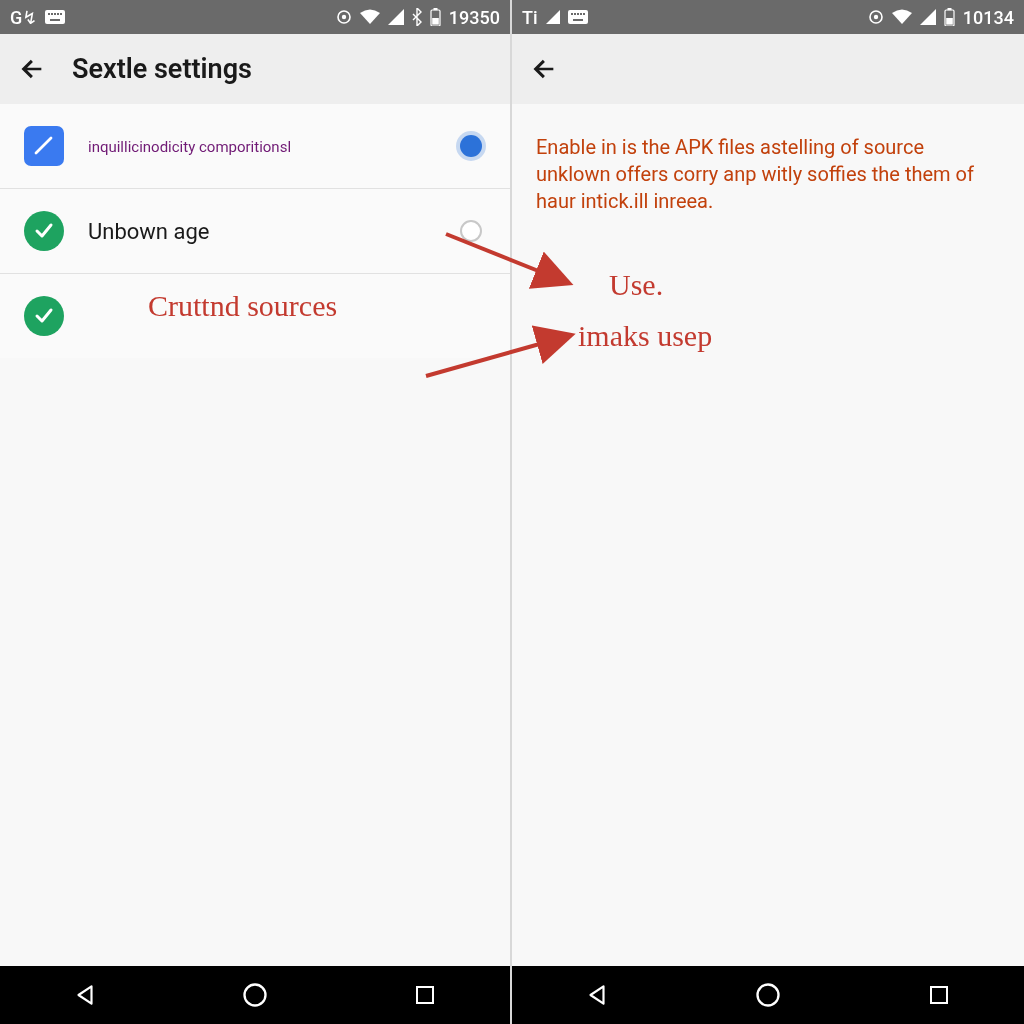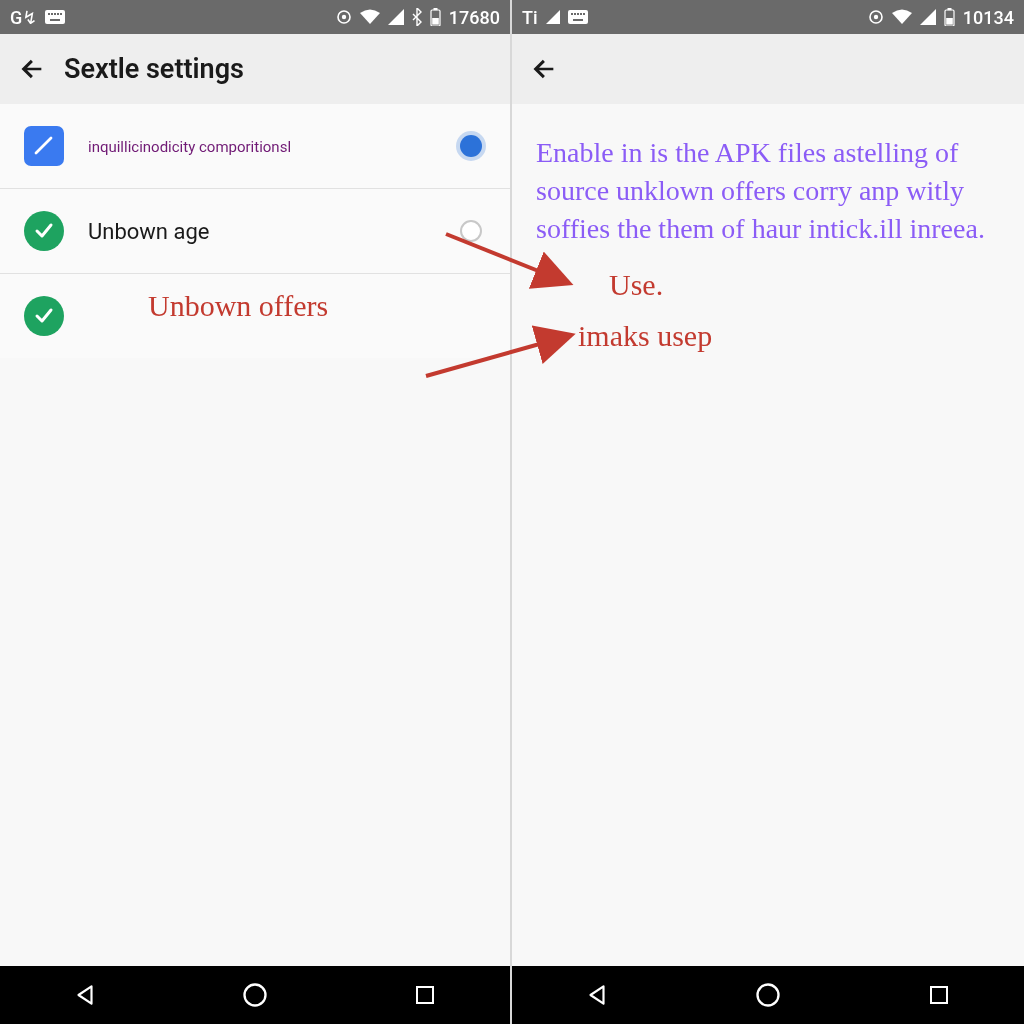--- a/index.html
+++ b/index.html
@@ -13,21 +13,21 @@
     height: 34px; background: #6a6a6a; color: #fff;
     display: flex; align-items: center; justify-content: space-between;
     padding: 0 10px; font-size: 18px; font-weight: 500;
   }
   .statusbar .sb-left, .statusbar .sb-right { display: flex; align-items: center; gap: 8px; }
   .sb-icon { display: inline-flex; align-items: center; }
 
   
   .appbar {
     height: 70px; background: #eeeeee; display: flex; align-items: center;
-    padding: 0 16px; gap: 16px; box-shadow: 0 1px 0 rgba(0,0,0,0.08);
+    padding: 0 16px; gap: 24px; box-shadow: 0 1px 0 rgba(0,0,0,0.08);
   }
   .appbar .title { font-size: 27px; font-weight: 600; color: #1a1a1a; }
   .back-btn { width: 32px; height: 32px; display: inline-flex; align-items: center; justify-content: center; }
 
   
   .content { flex: 1 1 auto; background: #f8f8f8; overflow: hidden; }
 
   
   .row {
     display: flex; align-items: center; padding: 20px 22px; gap: 22px;
@@ -46,21 +46,21 @@
   .check-circle {
     width: 40px; height: 40px; border-radius: 50%; background: #1ea360;
     display: inline-flex; align-items: center; justify-content: center;
   }
   .blue-box {
     width: 40px; height: 40px; border-radius: 7px; background: #3a7af0;
     display: inline-flex; align-items: center; justify-content: center;
   }
 
   
-  .desc-block { padding: 30px 24px 8px 24px; font-size: 28px; line-height: 1.35; color: #8b5cf6; font-family: Liberation Serif, serif; }
+  .desc-block { padding: 30px 24px 8px 24px; font-size: 20px; line-height: 1.35; color: #c2410c; }
 
   
   .navbar {
     height: 58px; background: #000; display: flex; align-items: center; justify-content: space-around;
   }
   .nav-btn { width: 44px; height: 44px; display: inline-flex; align-items: center; justify-content: center; }
 
   
   .ann { position: absolute; color: #c33a2f; font-family: Georgia, 'Times New Roman', serif; font-size: 30px; pointer-events: none; }
   .ann.a1 { left: 148px; top: 289px; }
@@ -115,21 +115,21 @@
               <path d="M5 0 V18 M5 0 L9 4 L1 12 M5 18 L9 14 L1 6" fill="none" stroke="#fff" stroke-width="1.4"></path>
             </svg>
         </span>
         <span class="sb-icon">
           <svg width="11" height="18" viewBox="0 0 11 18">
               <rect x="1" y="2" width="9" height="16" rx="1.2" fill="none" stroke="#fff" stroke-width="1.2"></rect>
               <rect x="3.5" y="0" width="4" height="2.2" fill="#fff"></rect>
               <rect x="2.2" y="10" width="6.6" height="6.6" fill="#fff"></rect>
             </svg>
         </span>
-        <span>17680</span>
+        <span>19350</span>
       </div>
     </div>
 
     <div class="appbar">
       <span class="back-btn">
         <svg width="28" height="28" viewBox="0 0 24 24">
             <path d="M20 11H7.8l5-5L11 4l-8 8 8 8 1.8-2-5-5H20z" fill="#1a1a1a"></path>
           </svg>
       </span>
       <span class="title">Sextle settings</span>
@@ -273,21 +273,21 @@
           </svg>
       </span>
       <span class="nav-btn">
         <svg width="24" height="24" viewBox="0 0 24 24">
             <rect x="4" y="4" width="16" height="16" fill="none" stroke="#fff" stroke-width="2"></rect>
           </svg>
       </span>
     </div>
   </div>
 
-  <div class="ann a1">Unbown offers</div>
+  <div class="ann a1">Cruttnd sources</div>
   <div class="ann a2">Use.</div>
   <div class="ann a3">imaks usep</div>
 
   <svg class="arrow" style="left:440px; top:220px;" width="140" height="80" viewBox="0 0 140 80">
     <defs>
         <marker id="ah1" markerWidth="10" markerHeight="10" refX="8" refY="5" orient="auto">
           <path d="M0 0 L10 5 L0 10 Z" fill="#c33a2f"></path>
         </marker>
       </defs>
     <line x1="6" y1="14" x2="126" y2="62" stroke="#c33a2f" stroke-width="4" marker-end="url(#ah1)"></line>

